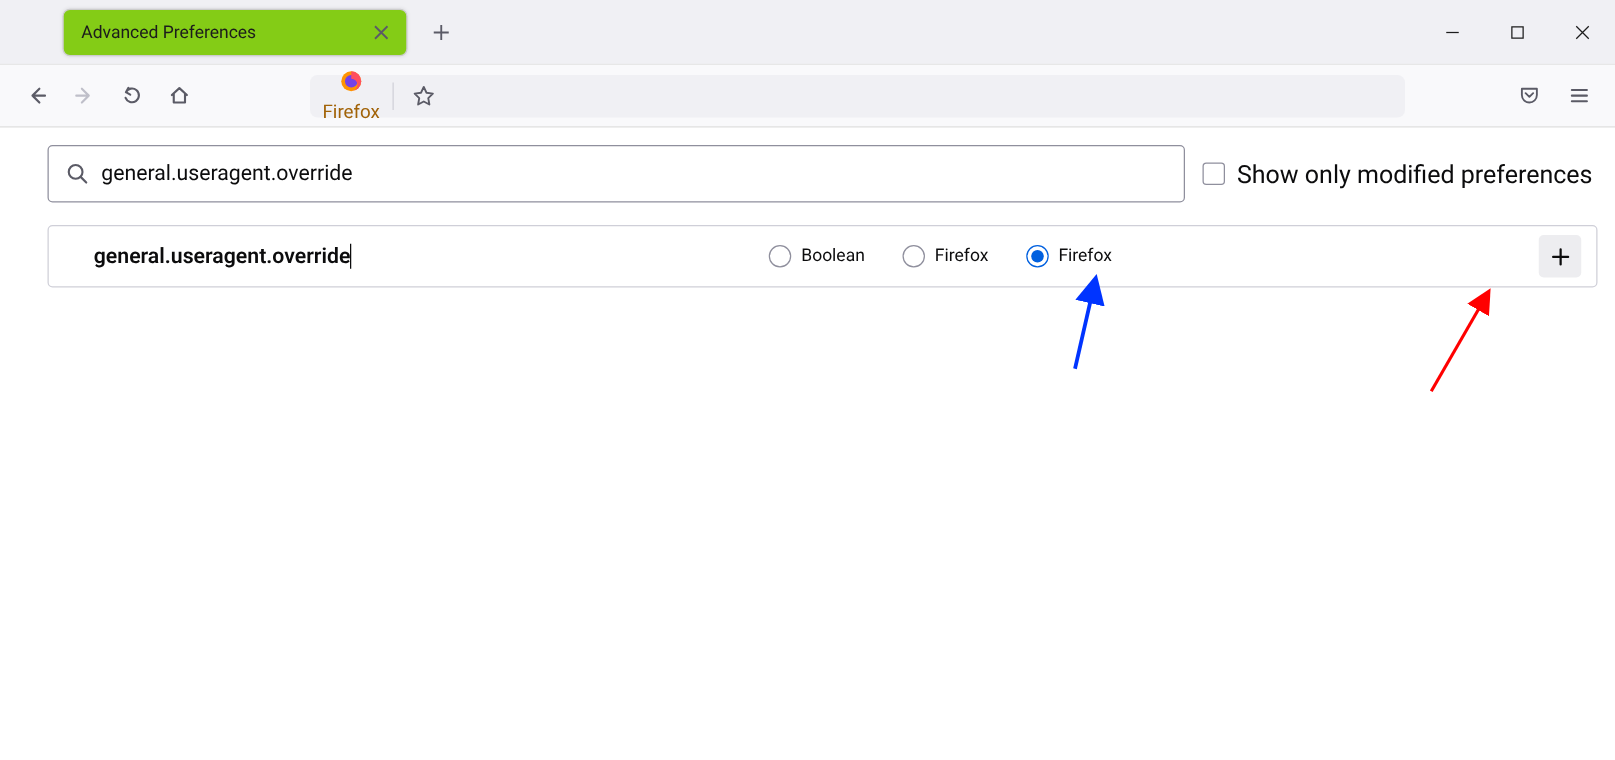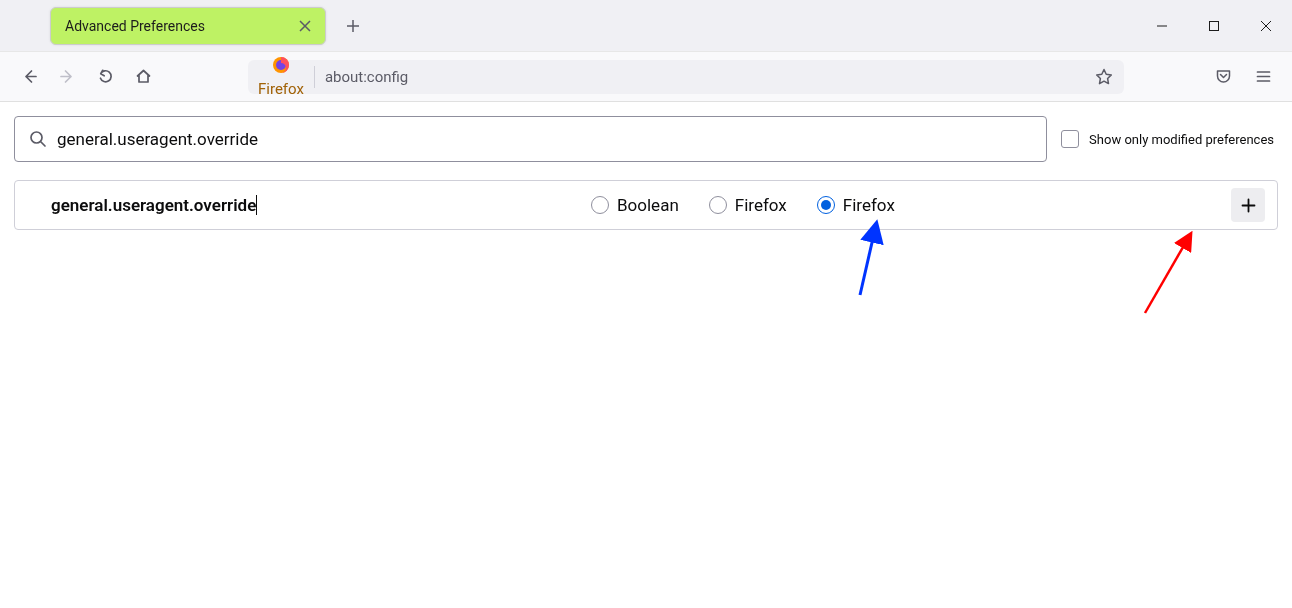--- a/index.html
+++ b/index.html
@@ -18,21 +18,21 @@
     
     .tab-bar {
       height: 52px;
       background: #f0f0f4;
       display: flex;
       align-items: center;
       padding-left: 50px;
       border-bottom: 1px solid #e7e7e7;
     }
     .tab {
-      background: #bef264;
+      background: #84cc16;
       border: 1px solid #ccc;
       border-radius: 6px;
       height: 38px;
       width: 276px;
       display: flex;
       align-items: center;
       padding: 0 10px 0 14px;
       font-size: 14px;
       color: #1c1c1c;
       box-shadow: 0 0 3px rgba(0,0,0,0.08);
@@ -158,20 +158,21 @@
       border-radius: 4px;
       cursor: pointer;
       color: #5b5b66;
       margin-left: 2px;
     }
     .tool-btn svg { width: 17px; height: 17px; }
     .spacer-small { width: 66px; }
     
     .content {
       padding: 14px 14px;
+      margin-left: 24px;
     }
     .search-row {
       display: flex;
       align-items: center;
       gap: 14px;
     }
     .search-box {
       flex: 1;
       height: 46px;
       border: 1px solid #8f8f9d;
@@ -193,21 +194,21 @@
       outline: none;
       font-size: 17px;
       flex: 1;
       color: #0c0c0d;
       font-family: inherit;
     }
     .checkbox-row {
       display: flex;
       align-items: center;
       gap: 10px;
-      font-size: 13px;
+      font-size: 20px;
       color: #0c0c0d;
       cursor: pointer;
       padding-right: 4px;
     }
     .checkbox {
       width: 18px;
       height: 18px;
       border: 1px solid #8f8f9d;
       border-radius: 3px;
       flex-shrink: 0;
@@ -237,21 +238,21 @@
       width: 1px;
       height: 20px;
       background: #0c0c0d;
       vertical-align: middle;
       margin-left: 0;
     }
     .radio-group {
       display: flex;
       align-items: center;
       gap: 30px;
-      font-size: 17px;
+      font-size: 14px;
       color: #0c0c0d;
     }
     .radio-item {
       display: flex;
       align-items: center;
       gap: 8px;
       cursor: pointer;
     }
     .radio {
       width: 18px;
@@ -357,21 +358,20 @@
       <span class="ff-icon">
         <svg viewBox="0 0 18 18">
             <circle cx="9" cy="9" r="8" fill="#ff9400"></circle>
             <circle cx="9" cy="9" r="5" fill="#7542e5"></circle>
             <path d="M 9 1 A 8 8 0 0 1 17 9 A 8 8 0 0 1 9 17 A 5 5 0 0 0 9 7 Z" fill="#ff4f5e"></path>
           </svg>
       </span>
       <span>Firefox</span>
     </span>
     <span class="urlbar-sep"></span>
-    <span class="urlbar-text">about:config</span>
     <span class="urlbar-star">
       <svg viewBox="0 0 18 18" fill="none" stroke="currentColor" stroke-width="1.5" stroke-linejoin="round">
           <path d="M9 1.5 L11.2 6.2 L16.3 6.9 L12.6 10.5 L13.5 15.6 L9 13.2 L4.5 15.6 L5.4 10.5 L1.7 6.9 L6.8 6.2 Z"></path>
         </svg>
     </span>
   </div>
   <div class="spacer-small"></div>
   <div class="tool-btn">
     <svg viewBox="0 0 17 17" fill="none" stroke="currentColor" stroke-width="1.5" stroke-linejoin="round" stroke-linecap="round">
         <path d="M2.5 3 H14.5 V8 A6 6 0 0 1 2.5 8 Z M5.5 6.5 L8.5 9.5 L11.5 6.5"></path>

